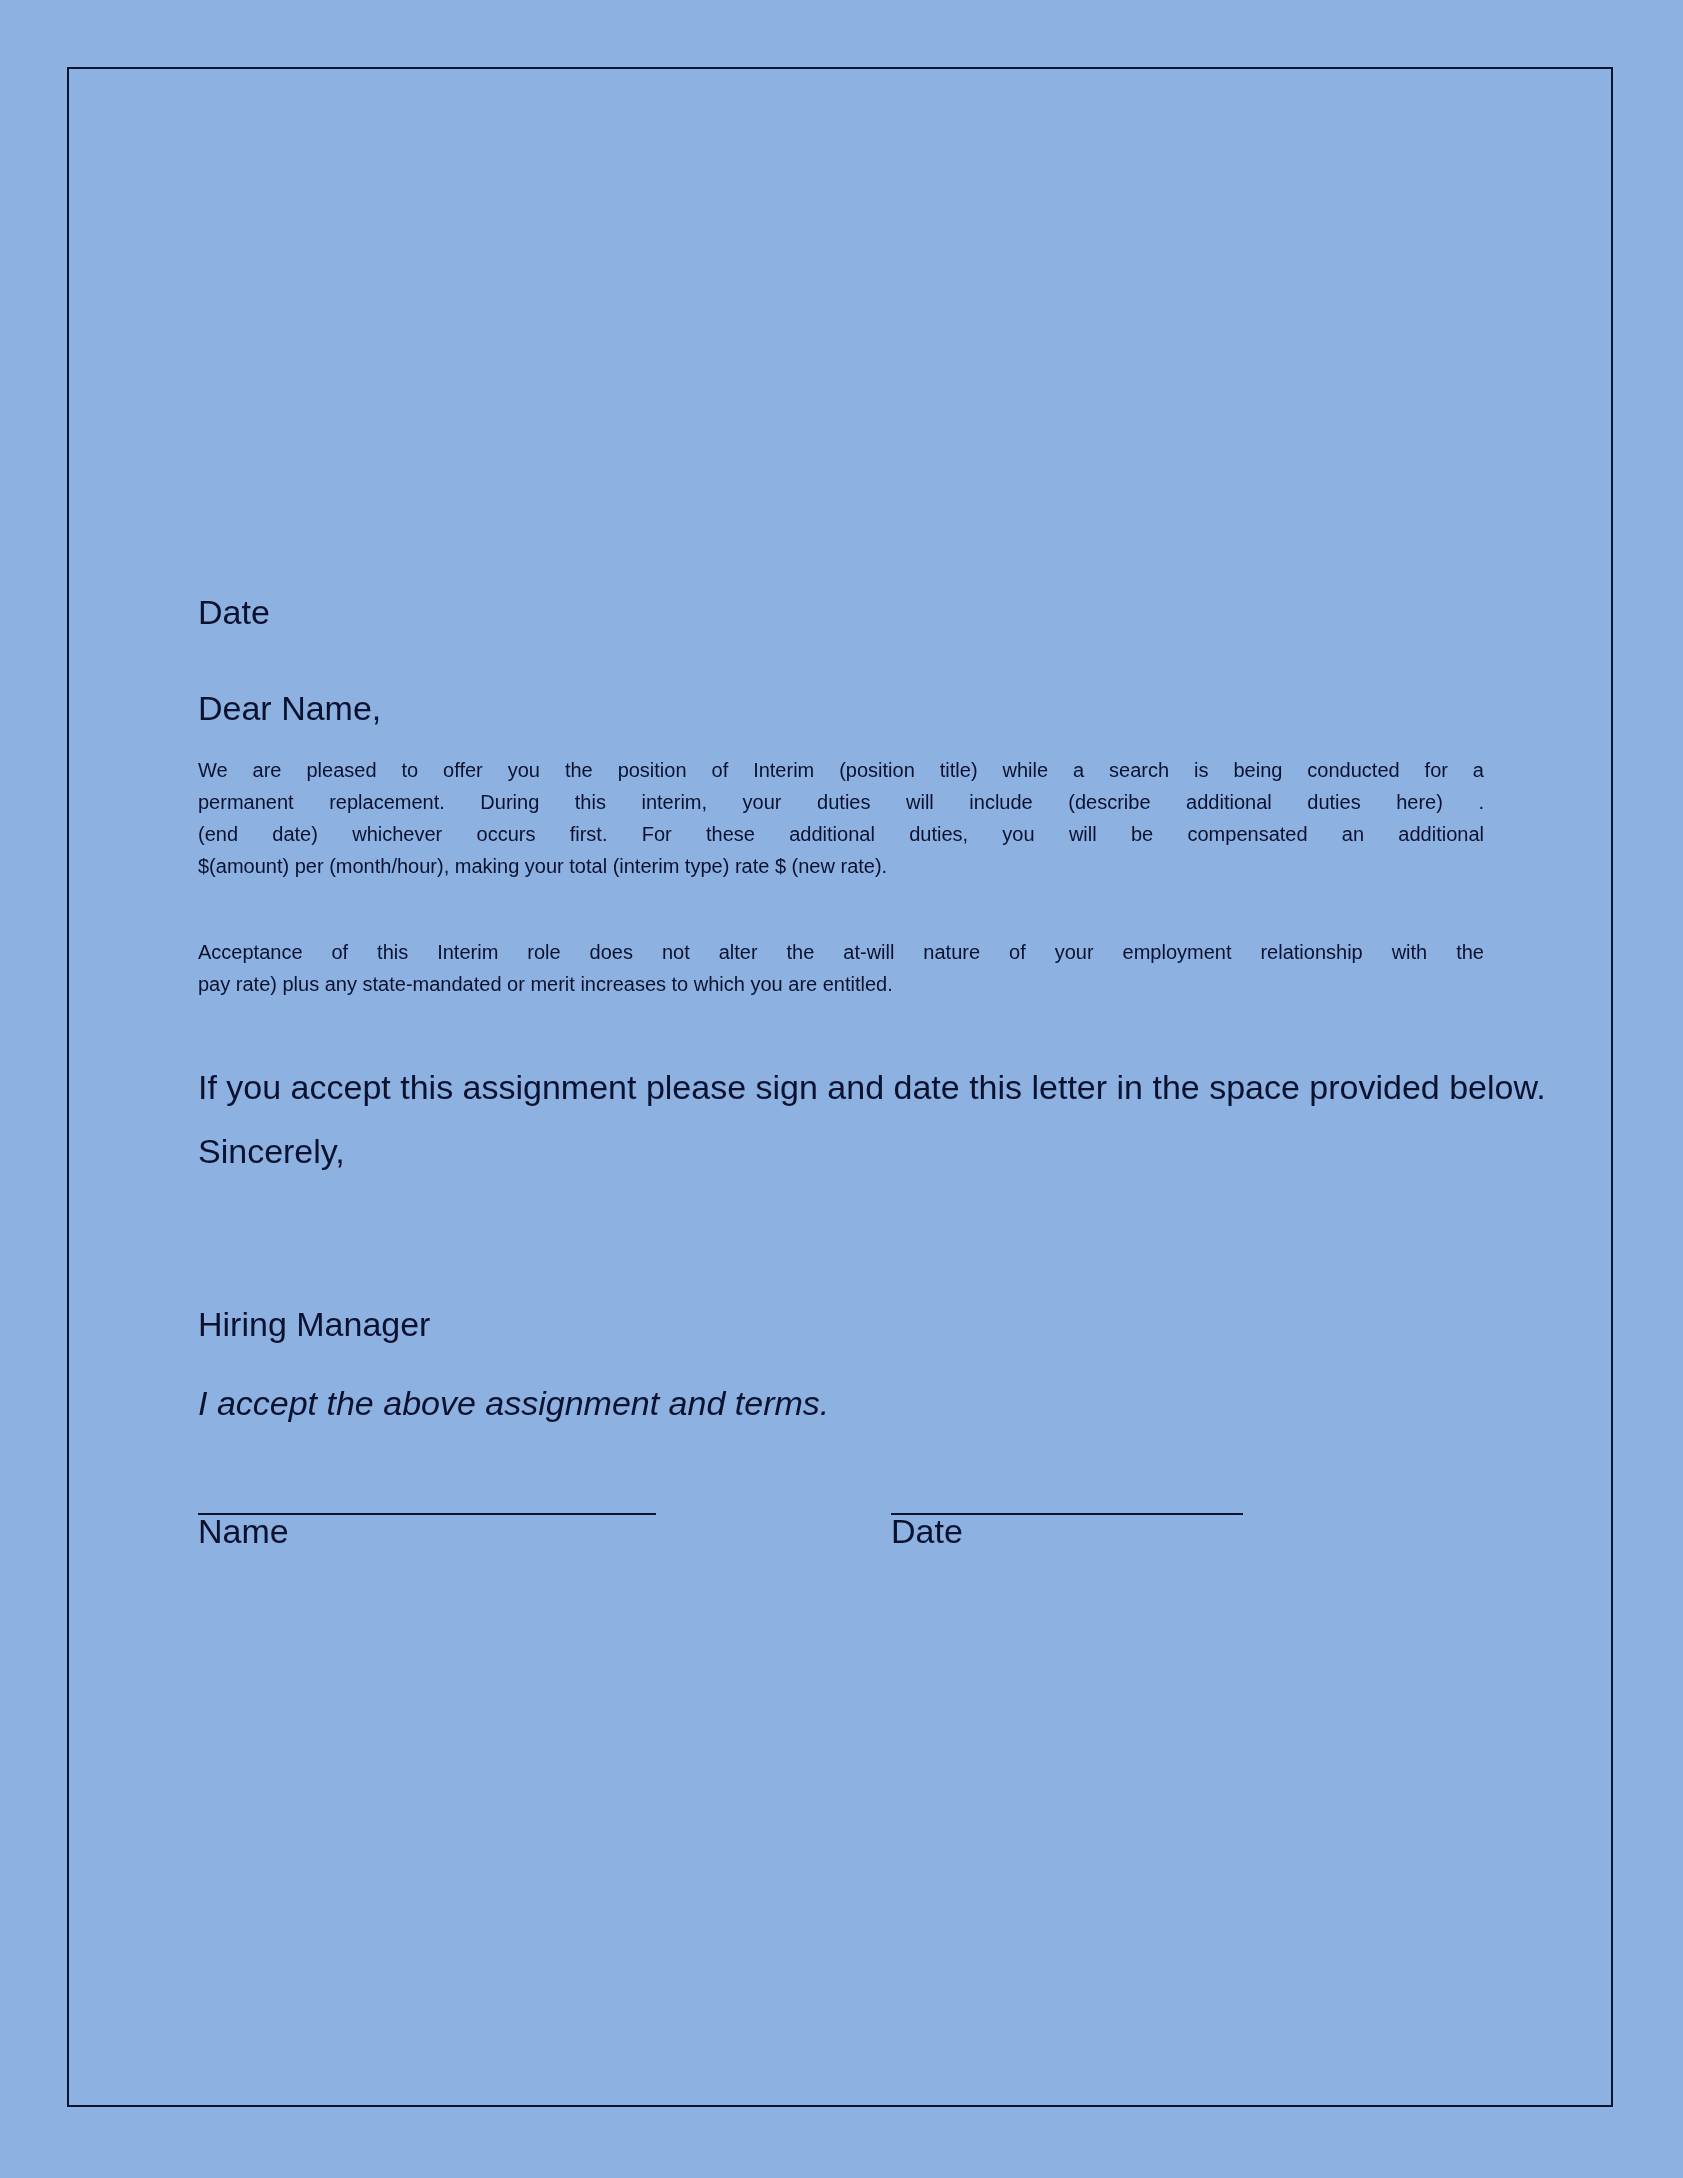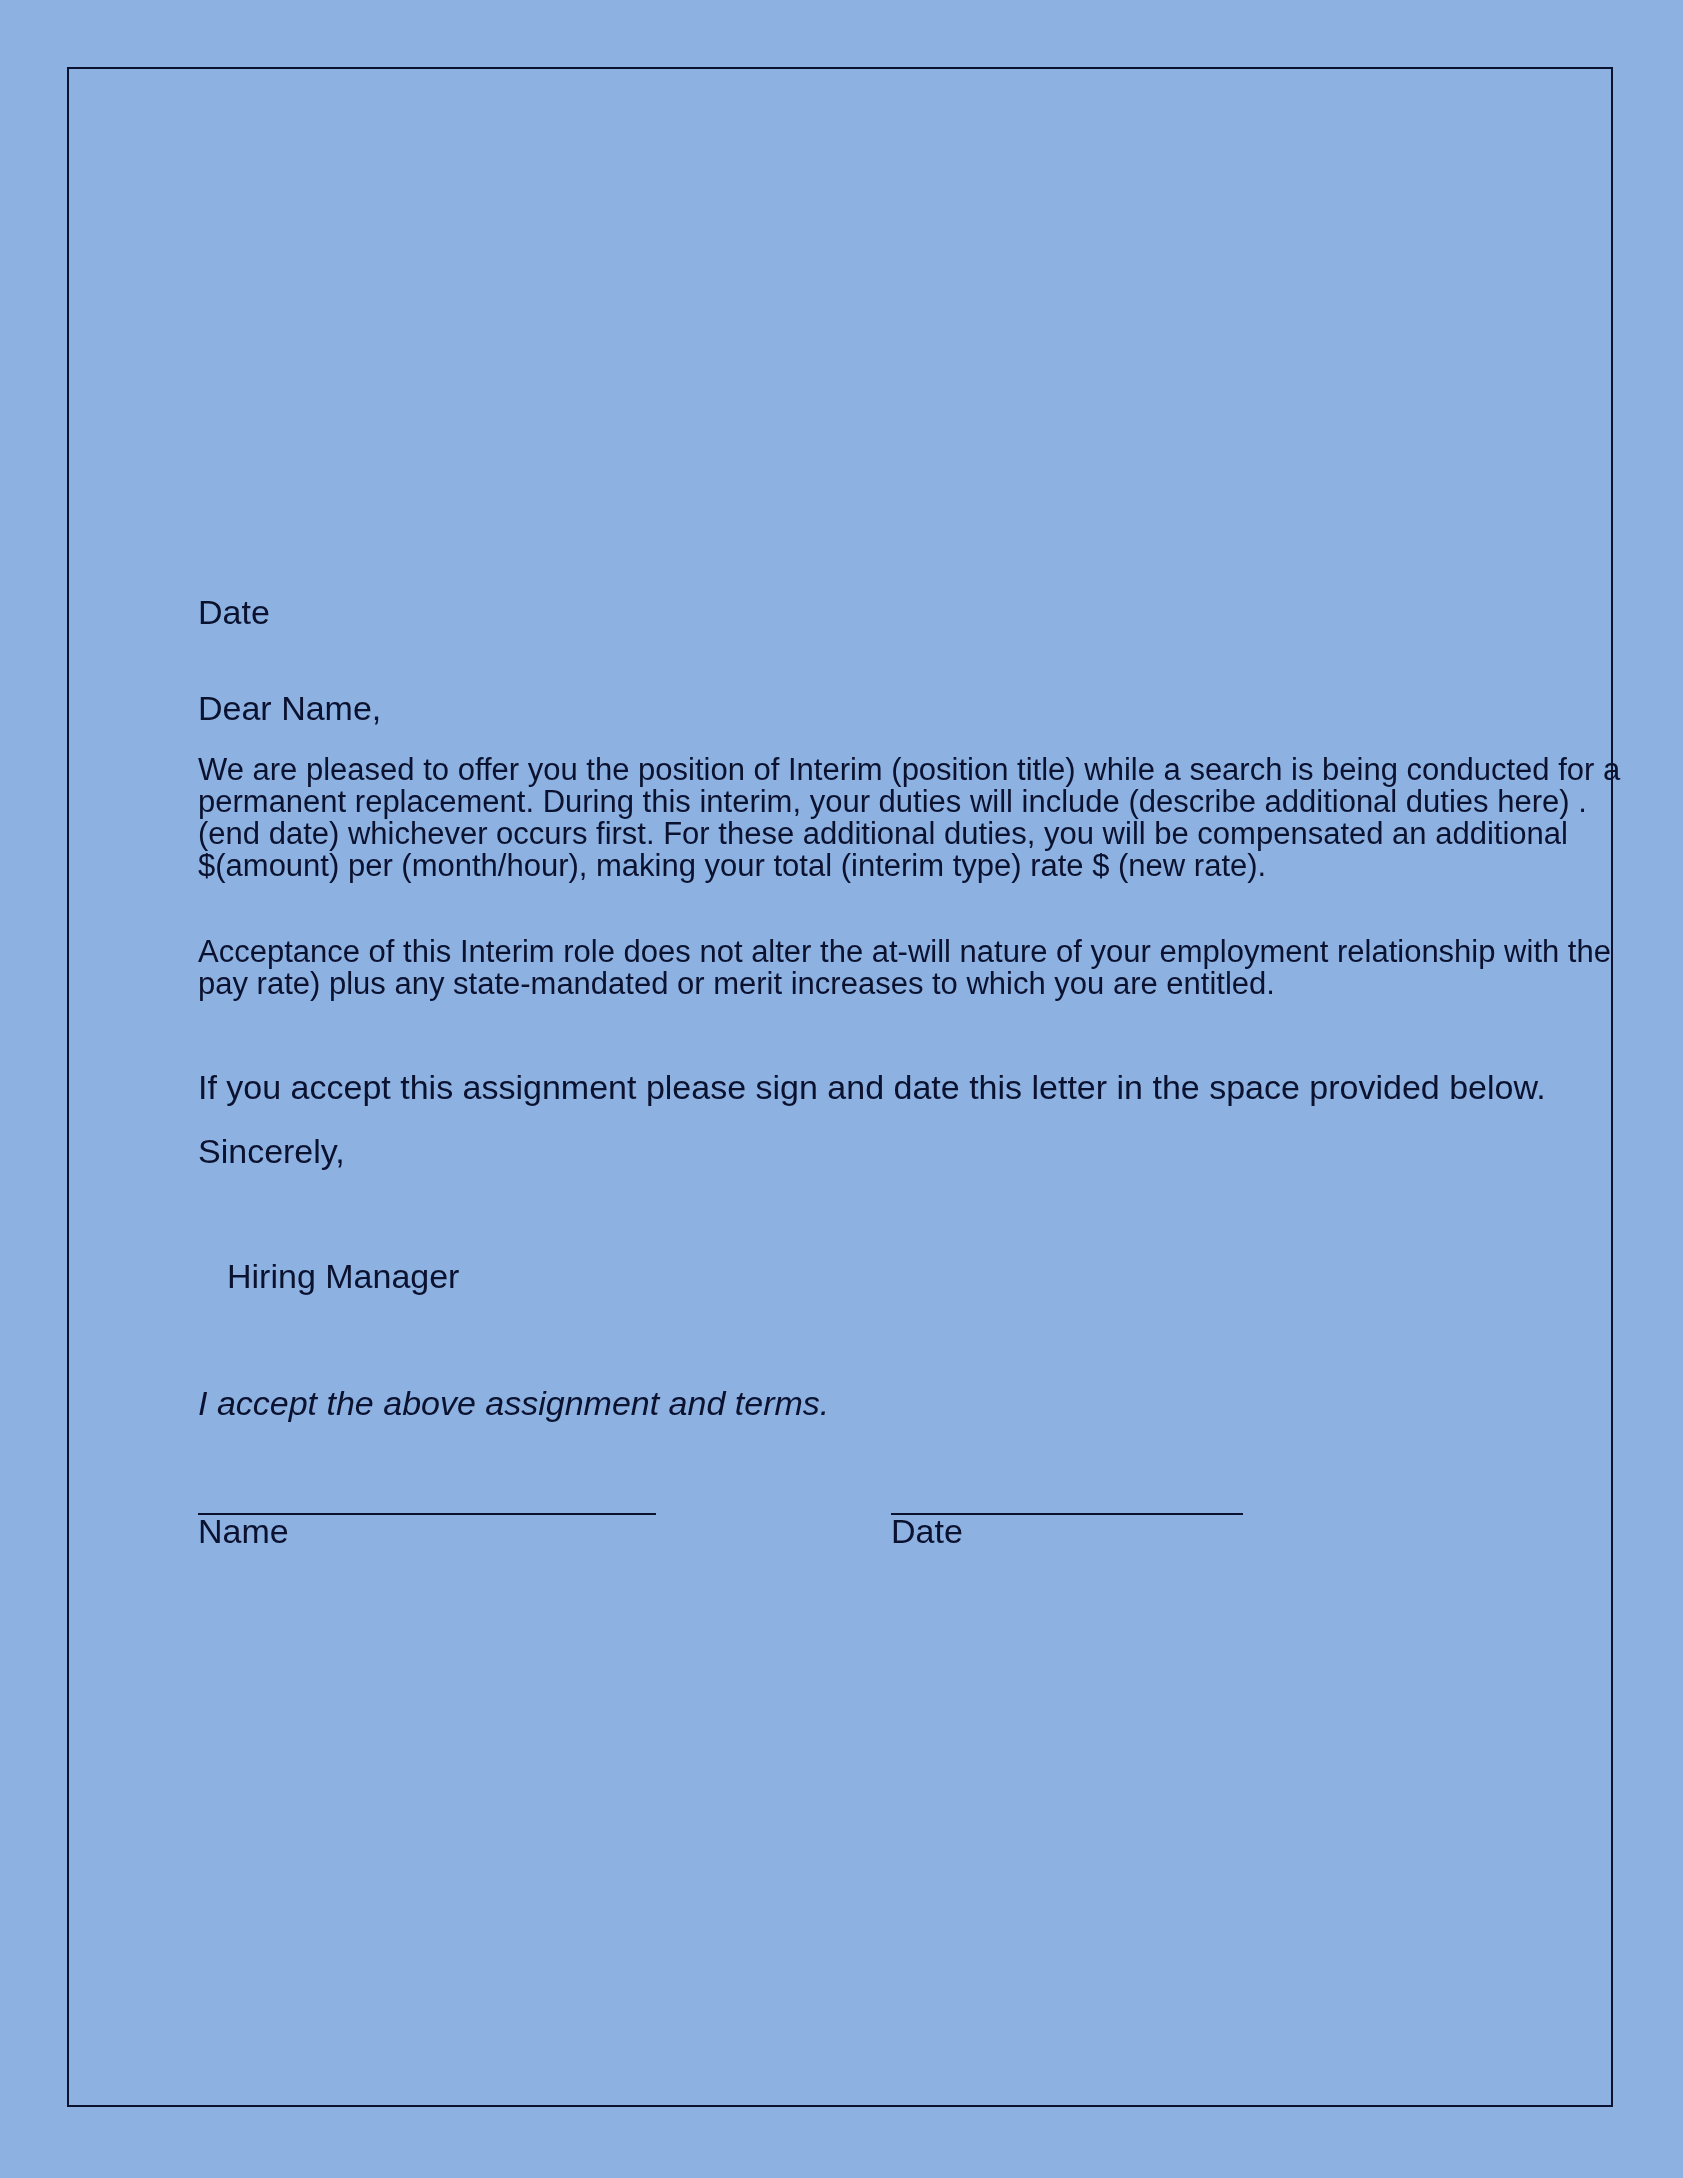--- a/index.html
+++ b/index.html
@@ -30,21 +30,21 @@
       font-size: 34px;
       line-height: 32px;
       white-space: nowrap;
       margin: 0;
       text-align: right;
     }
     .para {
       position: absolute;
       left: 198px;
       width: 1286px;
-      font-size: 31px;
+      font-size: 20px;
       line-height: 32px;
       margin: 0;
     }
     .para .ln {
       display: block;
       height: 32px;
       text-align: justify;
       text-align-last: justify;
       white-space: nowrap;
       overflow: visible;
@@ -77,21 +77,21 @@
 
 <div class="para" style="top:936px;">
   <span class="ln">Acceptance of this Interim role does not alter the at-will nature of your employment relationship with the</span>
   <span class="ln last">pay rate) plus any state-mandated or merit increases to which you are entitled.</span>
 </div>
 
 <div class="text" style="top:1071px;">If you accept this assignment please sign and date this letter in the space provided below.</div>
 
 <div class="text" style="top:1135px;">Sincerely,</div>
 
-<div class="text" style="top:1260px;margin-left:29px;">Hiring Manager</div>
+<div class="text" style="top:1308px;">Hiring Manager</div>
 
 <div class="text" style="top:1387px;font-style:italic;">I accept the above assignment and terms.</div>
 
 <div class="sig-line" style="left:198px; top:1513px; width:458px;"></div>
 <div class="text" style="top:1515px;">Name</div>
 
 <div class="sig-line" style="left:891px; top:1513px; width:352px;"></div>
 <div class="text" style="top:1515px; left:891px;">Date</div>
 
 

